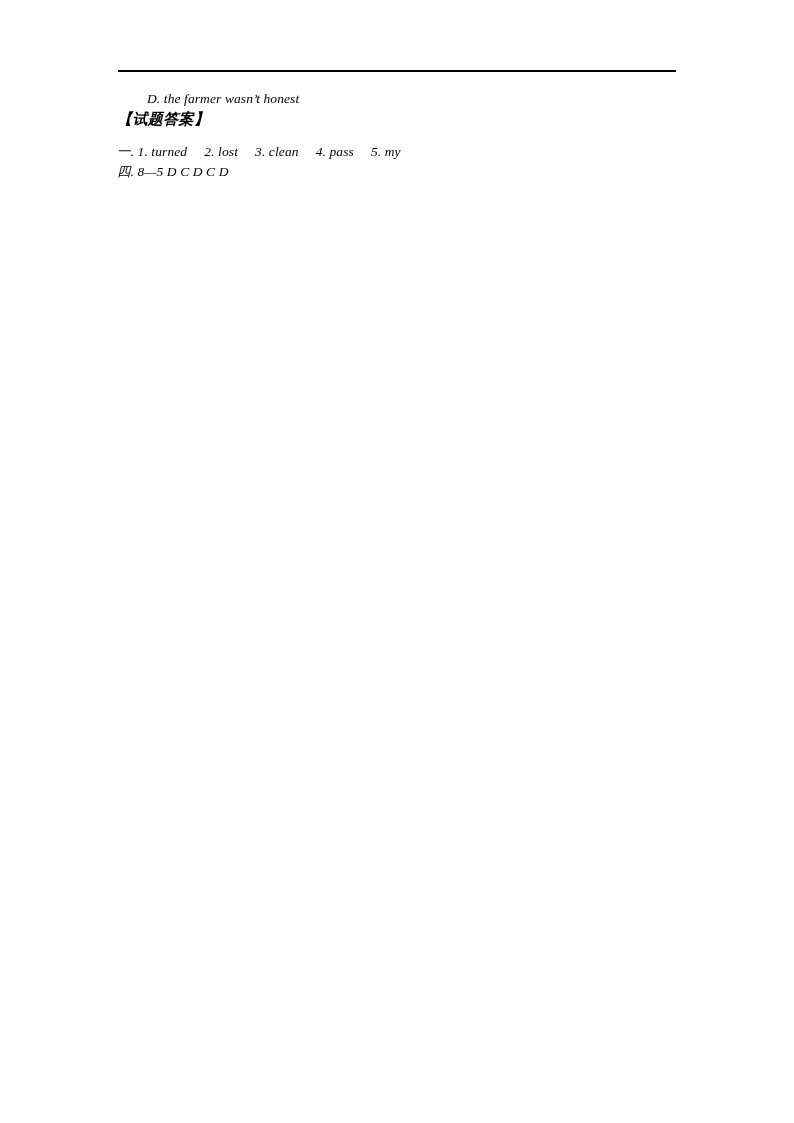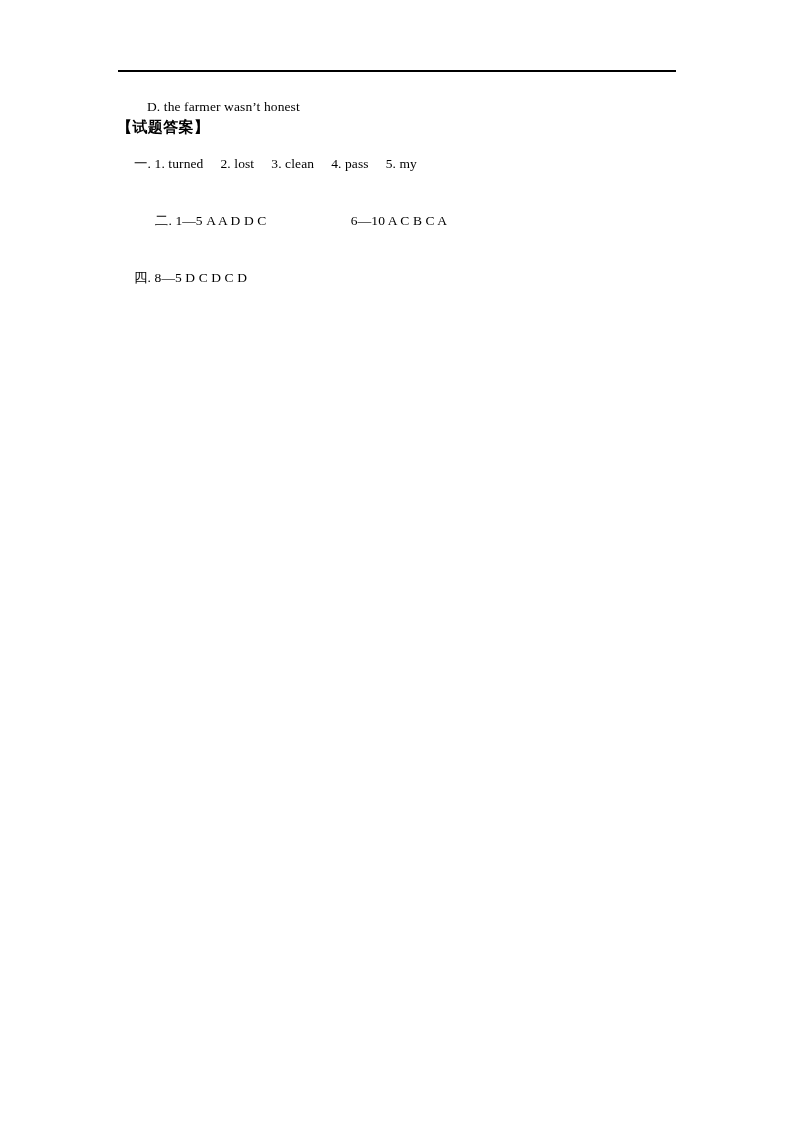--- a/index.html
+++ b/index.html
@@ -29,22 +29,23 @@
     top: 70px;
     width: 558px;
     height: 0;
     border-top: 2px solid #000000;
   }
 
   
   .content {
     position: absolute;
     left: 117px;
-    top: 98px;
+    top: 90px;
     width: 600px;
+    font-style: italic;
   }
 
   .option-line {
     margin: 0 0 2px 30px;
     font-size: 13.5px;
     line-height: 17px;
     white-space: pre;
     letter-spacing: 0.1px;
   }
 
@@ -52,21 +53,21 @@
     margin: 0 0 13px 0;
     font-family: "DejaVu Sans", "Liberation Sans", sans-serif;
     font-weight: bold;
     font-size: 15px;
     line-height: 20px;
     letter-spacing: 0.4px;
     white-space: pre;
   }
 
   .answer-line {
-    margin: 17px;
+    margin: 0;
     font-size: 13.5px;
     line-height: 20px;
     white-space: pre;
     letter-spacing: 0.1px;
   }
 
   .answer-line .seg-left {
     display: inline-block;
   }
 
@@ -87,21 +88,18 @@
   <div class="header-rule"></div>
 
   <div class="content">
 
     <p class="option-line">D. the farmer wasn’t honest</p>
 
     <p class="answer-heading">【试题答案】</p>
 
     <p class="answer-line">一. 1. turned  2. lost  3. clean  4. pass  5. my</p>
 
-    <p class="answer-line row-two">
-      <span class="seg-left">二. 1—5 A A D D C</span><span class="seg-right">6—10 A C B C A</span>
-    </p>
 
 
     <p class="answer-line">四. 8—5 D C D C D</p>
 
   </div>
 </div>
 
 </body></html>

